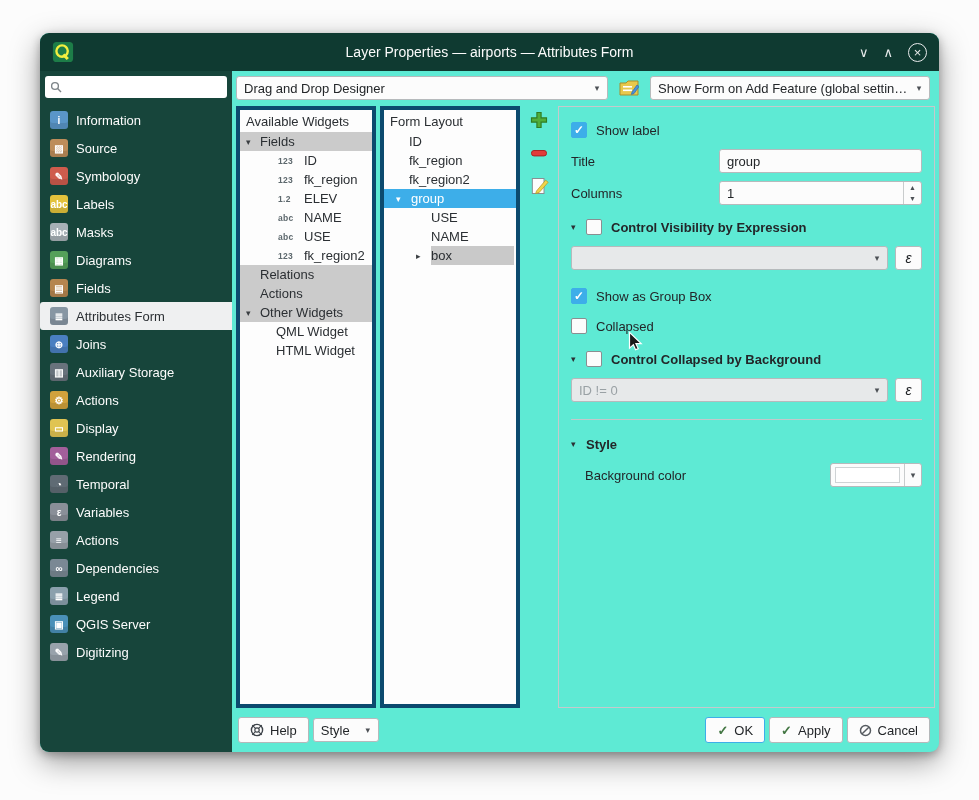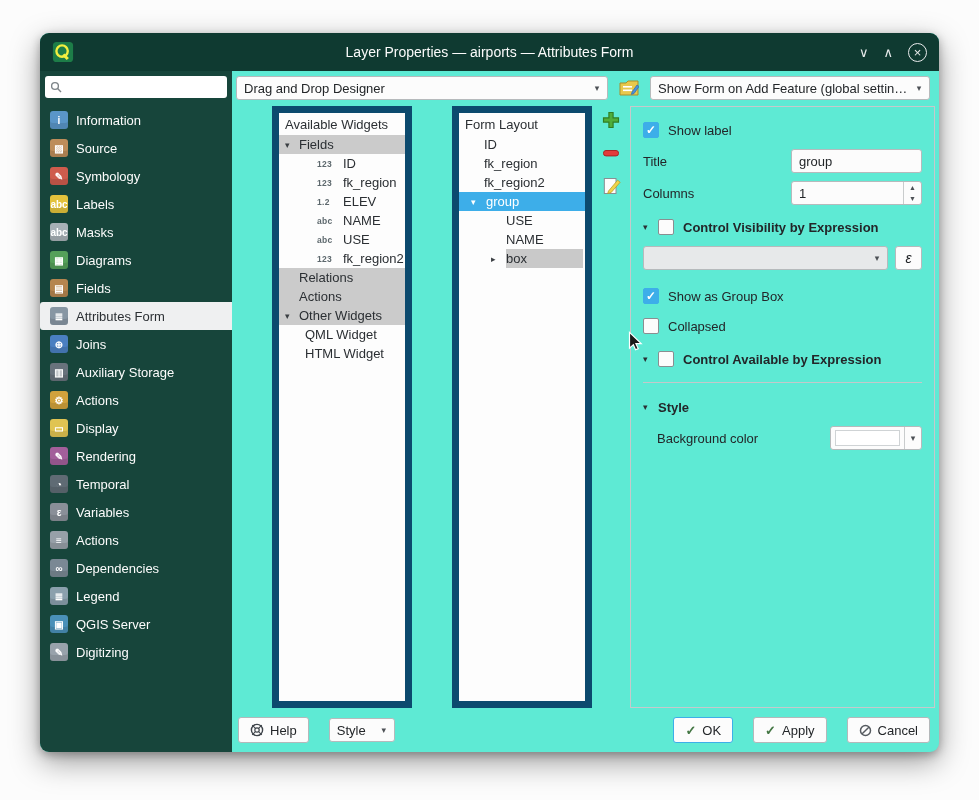--- a/index.html
+++ b/index.html
@@ -42,32 +42,32 @@
   .combo{height:24px;box-sizing:border-box;background:#fcfcfc;border:1px solid #b6babc;border-radius:3px;
     display:flex;align-items:center;padding:0 2px 0 7px;font-size:13px;color:#232629;}
   .combo-text{white-space:nowrap;overflow:hidden;text-overflow:ellipsis;}
   .combo-arrow{margin-left:auto;width:16px;text-align:center;font-size:9px;color:#4d5156;flex:none;}
   .combo-arrow::before{content:"▾";}
   .designer-combo{width:372px;flex:none;}
   .form-open-combo{flex:1;min-width:0;}
   .toolbar-icon{width:28px;height:24px;flex:none;display:flex;align-items:center;justify-content:center;background:transparent;border:0;padding:0;}
 
   .content{flex:1;display:flex;gap:4px;padding:4px;min-height:0;}
-  .panel{width:140px;flex:none;background:#fdfdfd;border:7px solid #0c4a6e;box-sizing:border-box;overflow:hidden;margin-left:36px;}
+  .panel{width:140px;flex:none;background:#fdfdfd;border:4px solid #0c4a6e;box-sizing:border-box;overflow:hidden;}
   .panel-title{font-size:13px;color:#2b2f33;padding:4px 6px 3px 6px;}
 
   .tree{font-size:13px;color:#2b2f33;}
   .trow{height:19px;display:flex;align-items:center;position:relative;cursor:default;}
   .tw-arrow{position:absolute;left:6px;width:10px;font-size:9px;color:#3a3e42;}
   .expanded > .tw-arrow::before{content:"▾";}
   .collapsed > .tw-arrow::before{content:"▸";}
   
   .aw .trow{padding-left:38px;}
   .aw .trow.category{background:#cbcbcb;padding-left:20px;}
-  .aw .trow.child{padding-left:26px;}
+  .aw .trow.child{padding-left:36px;}
   .aw-badge{width:26px;flex:none;font-size:8.5px;font-weight:700;color:#5d686d;letter-spacing:.3px;}
   
   .fl .trow.lvl1{padding-left:25px;}
   .fl .trow.lvl0{padding-left:27px;}
   .fl .trow.lvl0 > .tw-arrow{left:12px;}
   .fl .trow.lvl2{padding-left:47px;}
   .fl .trow.lvl2 > .tw-arrow{left:32px;}
   .fl .trow.selected{background:#3daee9;color:#ffffff;}
   .fl .trow.selected > .tw-arrow{color:#ffffff;}
   .fl .trow.hl .fl-label{background:#c9c9c9;flex:1;align-self:stretch;display:flex;align-items:center;margin-right:2px;padding-left:0;}
@@ -99,21 +99,21 @@
   .eps-btn::before{content:"ε";}
   .gap-lg{margin-bottom:13px;}
   .divider{border-top:1px solid #c4c8ca;margin:4px 0 10px 0;}
   .indent{padding-left:14px;}
   .grow-lbl{flex:1;}
   .color-combo{width:92px;height:24px;flex:none;box-sizing:border-box;border:1px solid #b6babc;border-radius:3px;background:#fcfcfc;display:flex;align-items:stretch;}
   .swatch{flex:1;margin:3px 4px;background:#ffffff;border:1px solid #cfd3d5;}
   .color-combo .combo-arrow{border-left:1px solid #c9cccd;display:flex;align-items:center;justify-content:center;margin:0;}
 
   
-  .footer{display:flex;align-items:center;gap:20px;padding:5px 9px 9px 6px;}
+  .footer{display:flex;align-items:center;gap:4px;padding:5px 9px 9px 6px;}
   .btn{height:26px;box-sizing:border-box;display:flex;align-items:center;gap:6px;padding:0 11px;background:#fcfcfc;border:1px solid #b4b8ba;border-radius:3px;font-size:13px;color:#232629;font-family:inherit;}
   .btn.ok{border-color:#3daee9;}
   .check-icon::before{content:"✓";color:#447744;font-weight:700;font-size:13px;}
   .style-btn{width:66px;flex:none;}
   .spacer{flex:1;}
 
   .cursor{position:absolute;left:624px;top:330px;width:22px;height:22px;z-index:50;pointer-events:none;}
 </style>
 </head>
 <body>
@@ -452,23 +452,30 @@
           </div>
 
           <div class="row">
             <span class="cb"></span>
             <span>Collapsed</span>
           </div>
 
           <div class="row section-row">
             <span class="sec-arrow"></span>
             <span class="cb"></span>
-            <span class="bold">Control Available by Expression</span>
-          </div>
-
+            <span class="bold">Control Collapsed by Background</span>
+          </div>
+
+          <div class="row expr-row gap-lg">
+            <div class="combo disabled expr-combo">
+              <span class="combo-text">ID != 0</span>
+              <span class="combo-arrow"></span>
+            </div>
+            <button class="eps-btn"></button>
+          </div>
 
           <div class="divider"></div>
 
           <div class="row section-row">
             <span class="sec-arrow"></span>
             <span class="bold">Style</span>
           </div>
 
           <div class="row indent">
             <span class="grow-lbl">Background color</span>

